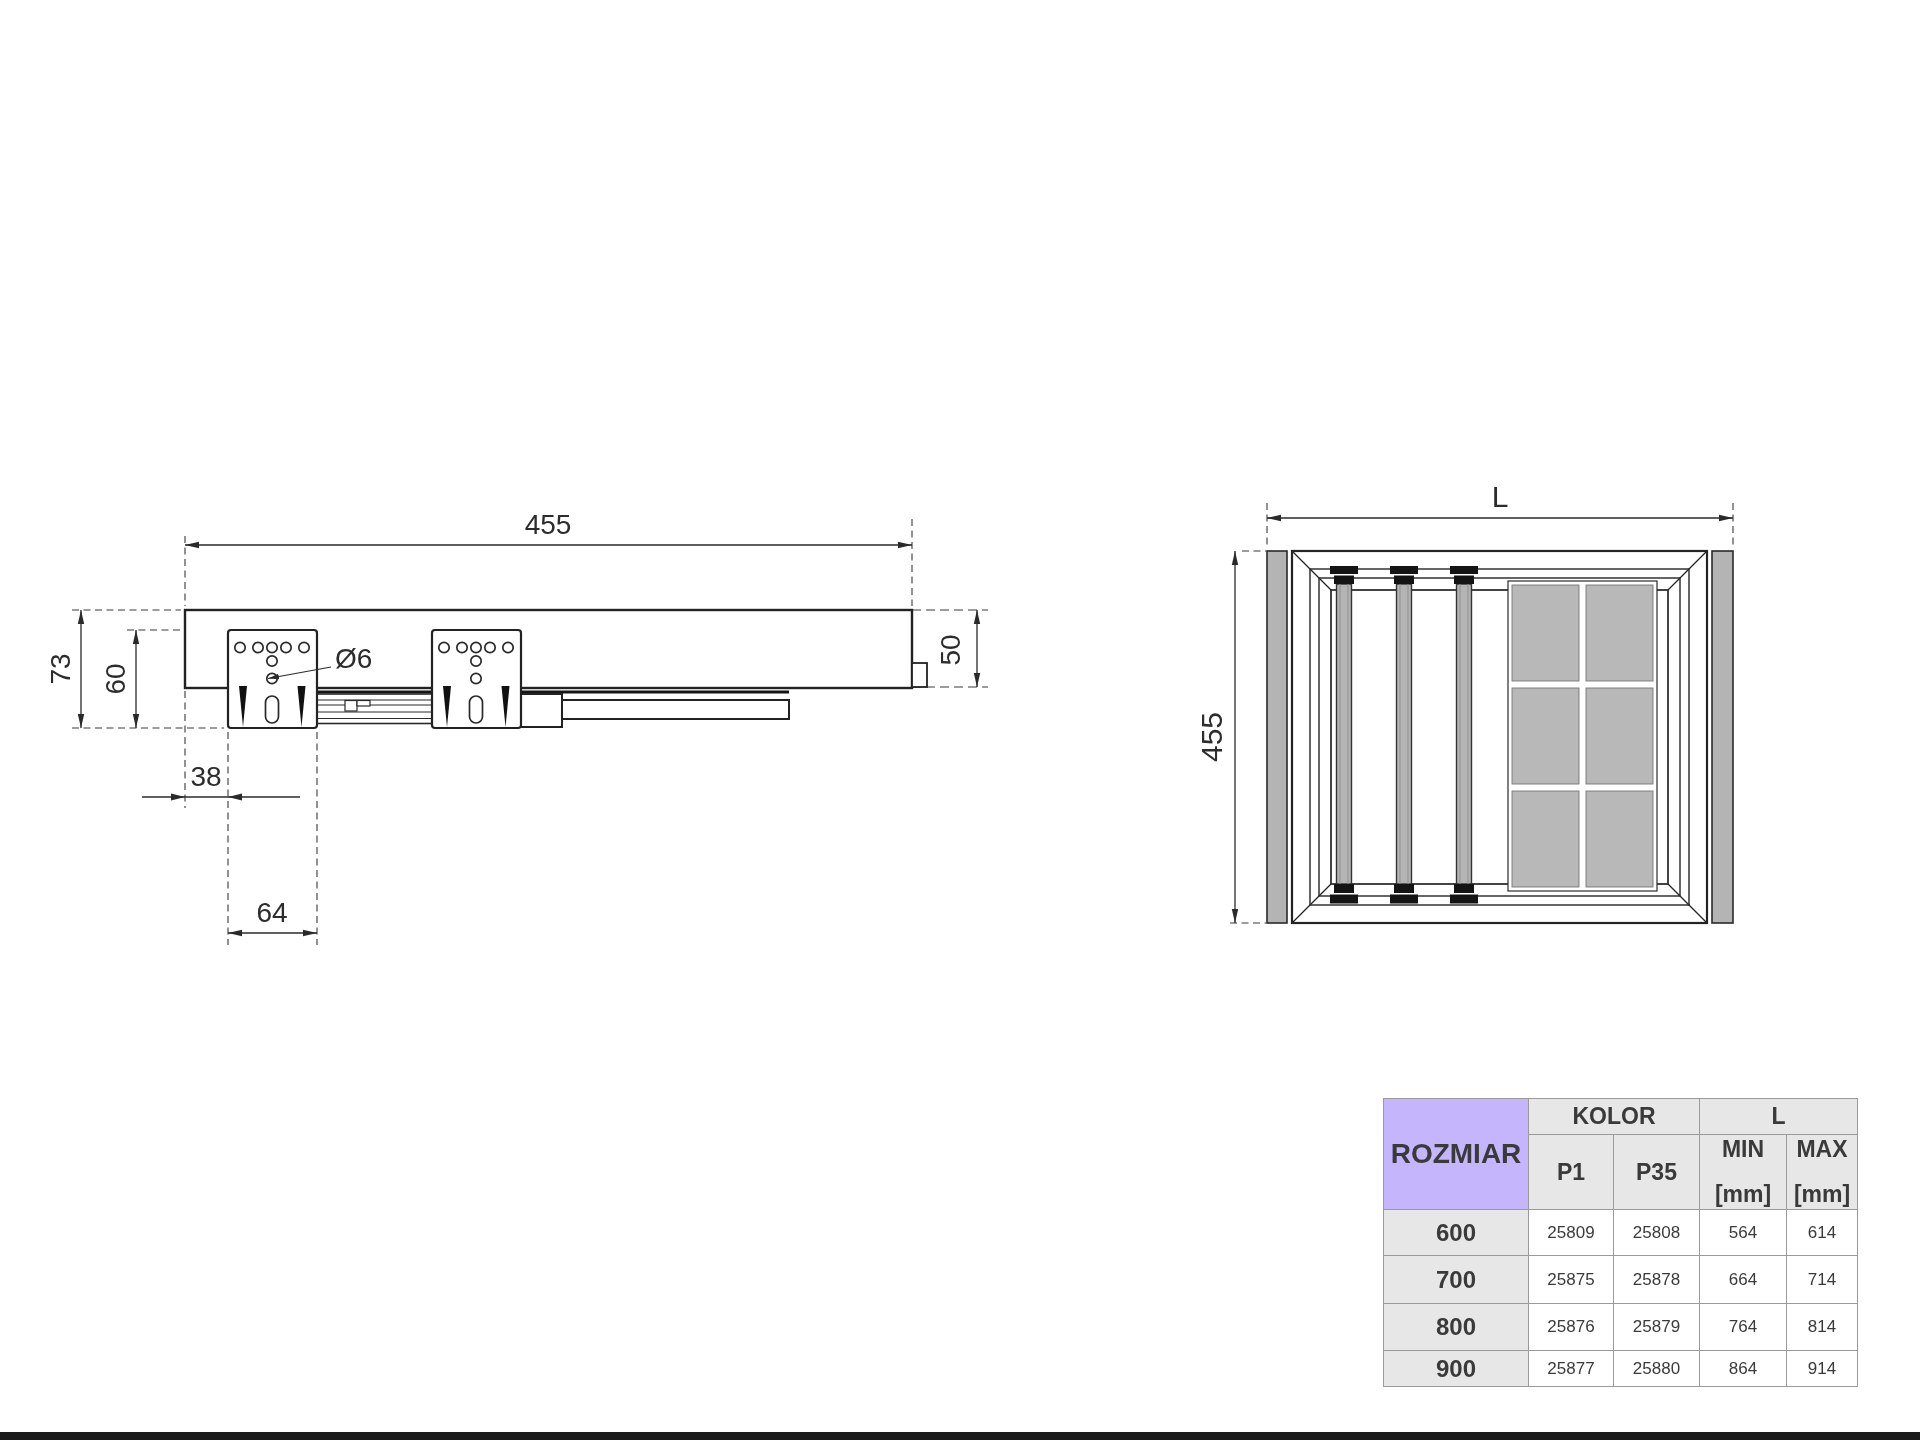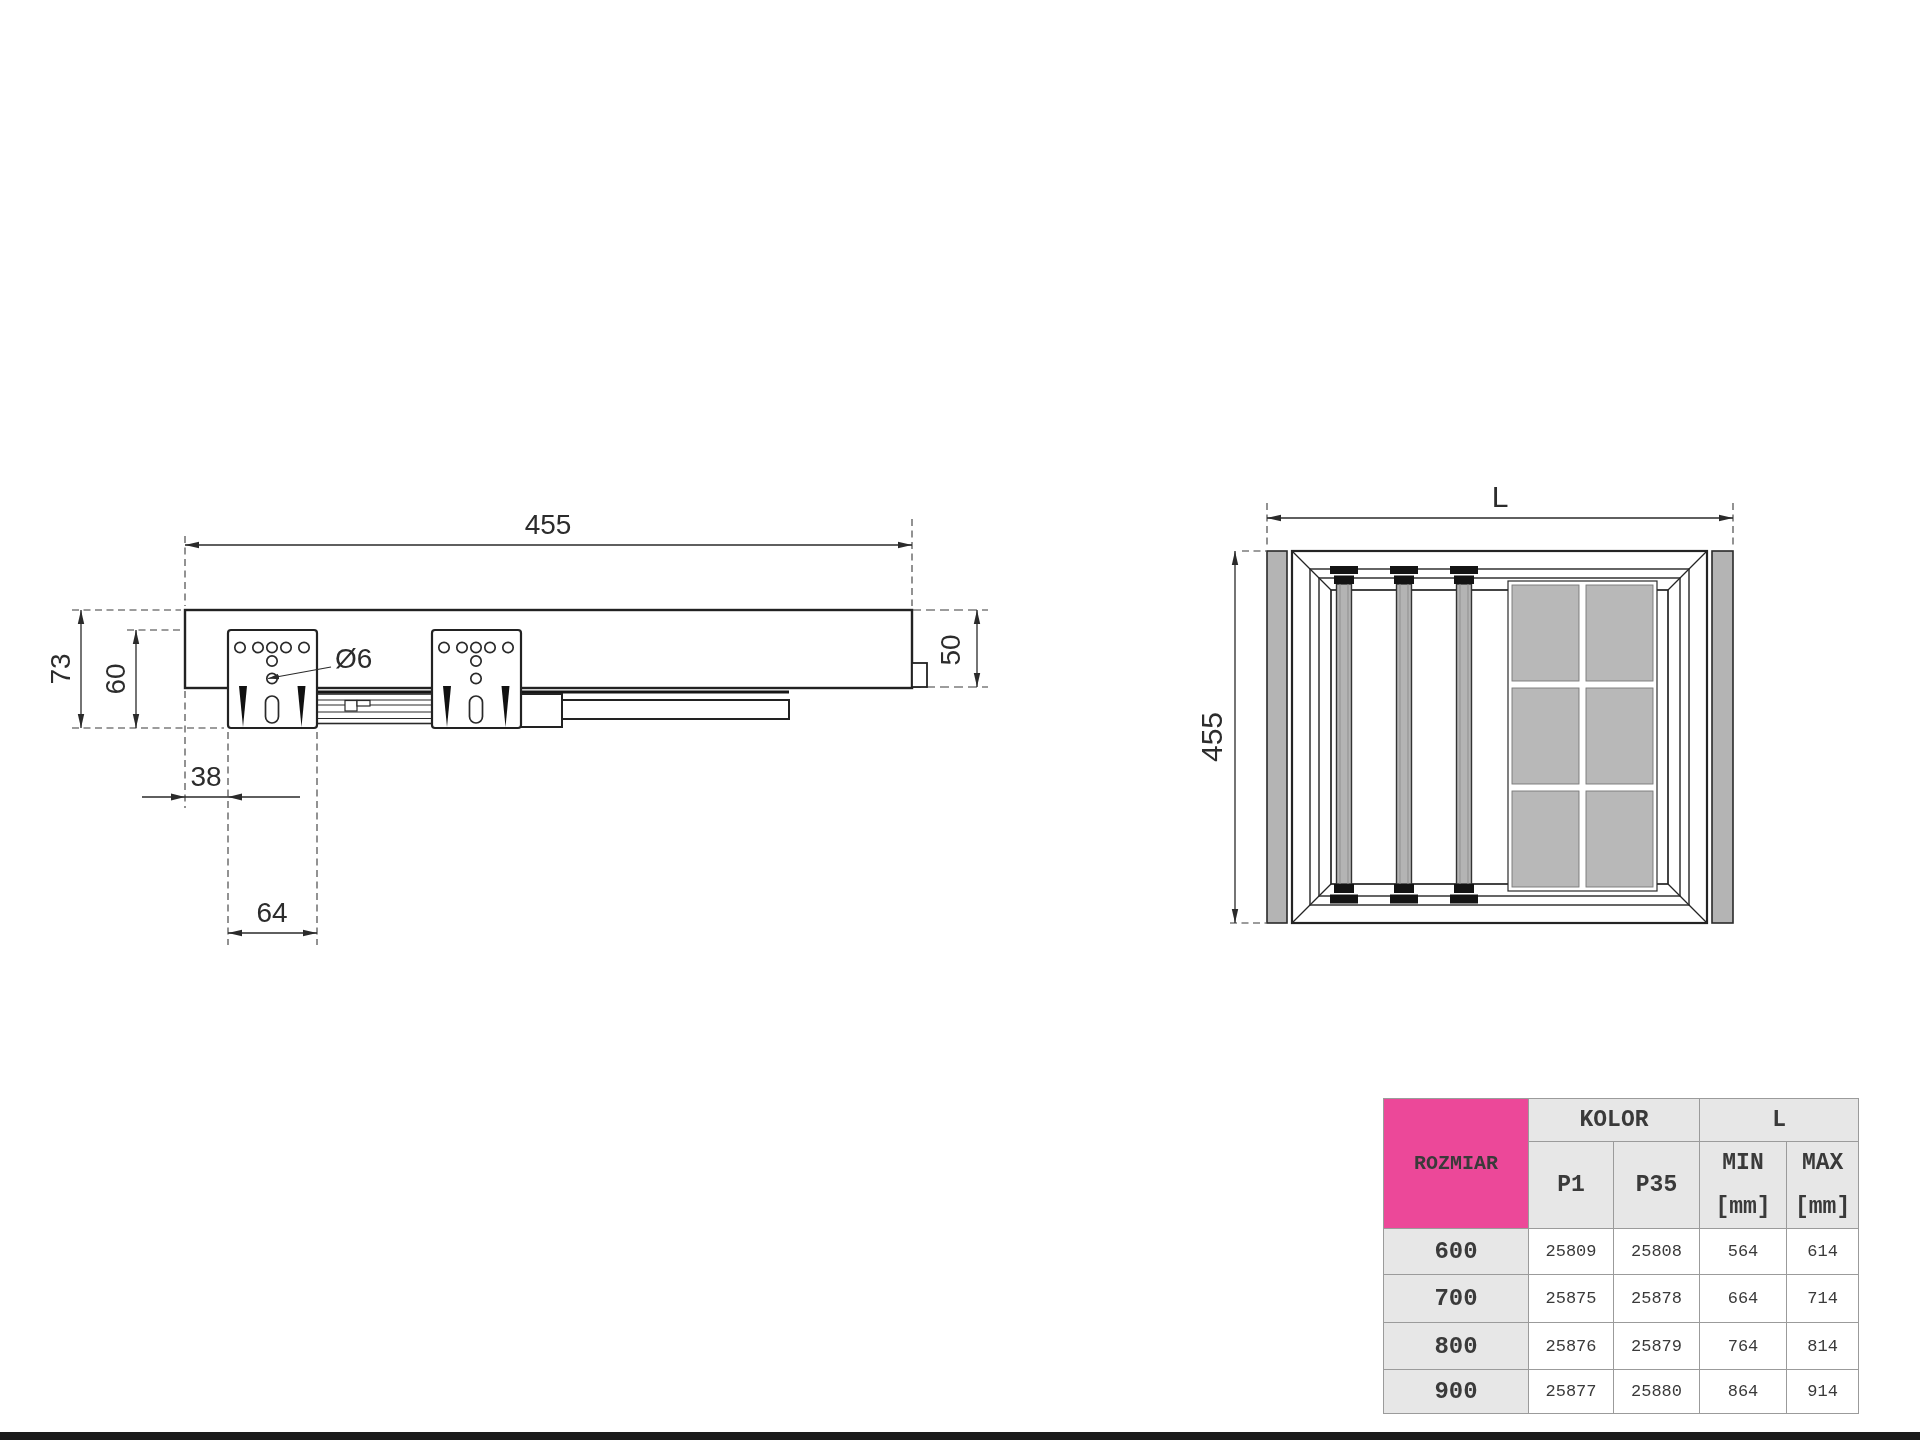--- a/index.html
+++ b/index.html
@@ -7,24 +7,24 @@
         font-family:"Liberation Sans",sans-serif;}
   svg{position:absolute;left:0;top:0;}
   svg text{fill:#2c2c2c;font-family:"Liberation Sans",sans-serif;}
   .dimtxt{font-size:28px;}
   .dimtxt-lg{font-size:30px;}
 
   
   .spec-table-wrap{position:absolute;left:1383px;top:1098px;}
   table.spec{border-collapse:collapse;table-layout:fixed;}
   table.spec td{border:1px solid #9b9b9b;text-align:center;vertical-align:middle;
-                color:#3a3a3a;padding:8px;font-family:Liberation Mono, monospace;}
+                color:#3a3a3a;padding:1px;}
   td.hdr{background:#e7e7e7;font-weight:bold;font-size:23px;color:#343434;}
-  td.rz-hdr{background:#ec4899;border-top:none;border-left:none;border-bottom:1px solid #9b9b9b;
-            font-weight:bold;font-size:20px;vertical-align:bottom;padding-bottom:6px;color:#343434;}
+  td.rz-hdr{background:#c4b5fd;border-top:none;border-left:none;border-bottom:1px solid #9b9b9b;
+            font-weight:bold;font-size:28px;vertical-align:bottom;padding-bottom:6px;color:#343434;}
   td.rz{background:#e7e7e7;font-weight:bold;font-size:24px;color:#343434;margin-left:13px;}
   td.val{background:#ffffff;font-size:17px;font-weight:normal;color:#444444;}
   .unit{display:block;font-size:23px;font-weight:bold;margin-top:18px;}
 
   .bottom-bar{position:absolute;left:0;top:1432px;width:1920px;height:8px;background:#1b1b1b;}
 </style>
 </head>
 <body>
 
 <div class="page">

